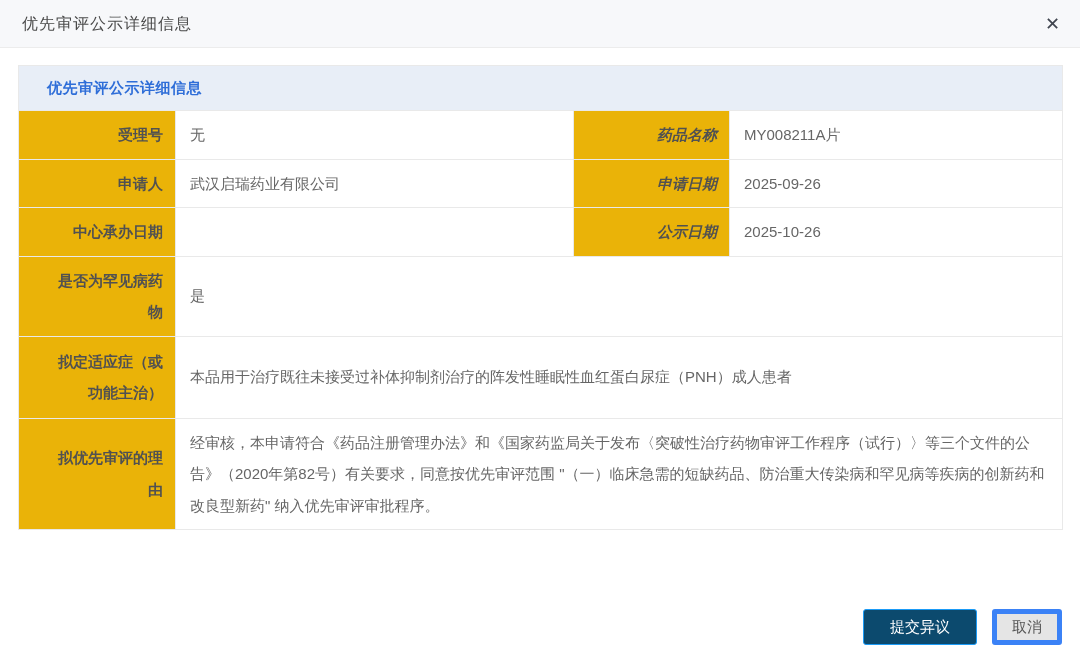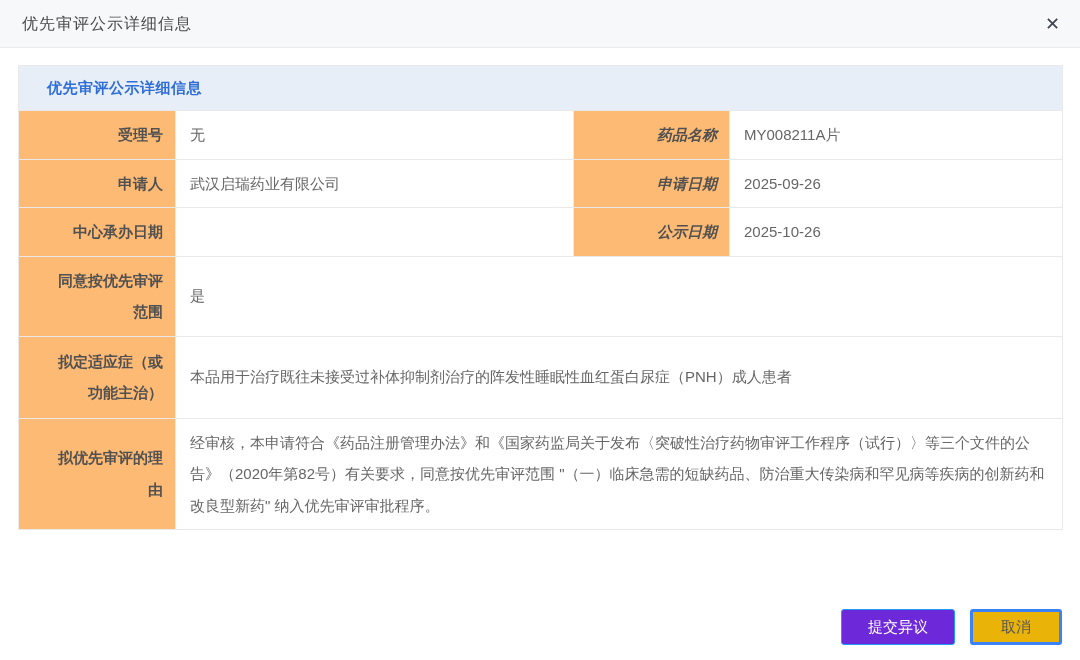--- a/index.html
+++ b/index.html
@@ -54,21 +54,21 @@
     font-weight:bold;
     font-size:16px;
     padding-left:28px;
     letter-spacing:0.5px;
   }
   td.lbl {
     font-weight:bold;
     text-align:right;
     color:#515151;
     padding:8px 12px 8px 32px;
-    background:#fdba74;
+    background:#eab308;
   }
   td.lbl2 { padding-left:12px;font-style:italic; }
   td.val {
     color:#666666;
     padding:8px 14px;
     background:#ffffff;
   }
   tr.r-std  td { height:47px;  }
   tr.r-tall1 td { height:78px; }
   tr.r-tall2 td { height:82px; }
@@ -82,30 +82,30 @@
     gap:15px;
   }
   .btn {
     height:36px;
     font-size:15px;
     border-radius:3px;
     cursor:pointer;
     font-family:inherit;
   }
   .btn-primary {
-    background:#6d28d9;
+    background:#0c4a6e;
     color:#ffffff;
     border:1px solid #1b9bf6;
     padding:0 26px;
   }
   .btn-plain {
-    background:#eab308;
+    background:#e5e5e5;
     color:#555555;
-    border:3px solid #3b82f6;
-    padding:0 28px;
+    border:5px solid #3b82f6;
+    padding:0 15px;
   }
 </style>
 </head>
 <body>
 
 <div class="titlebar">
   <span class="title">优先审评公示详细信息</span>
   <span class="close">✕</span>
 </div>
 
@@ -133,21 +133,21 @@
         <td class="lbl lbl2">申请日期</td>
         <td class="val">2025-09-26</td>
       </tr>
       <tr class="r-std">
         <td class="lbl">中心承办日期</td>
         <td class="val"></td>
         <td class="lbl lbl2">公示日期</td>
         <td class="val">2025-10-26</td>
       </tr>
       <tr class="r-tall1">
-        <td class="lbl">同意按优先审评范围</td>
+        <td class="lbl">是否为罕见病药物</td>
         <td class="val" colspan="3">是</td>
       </tr>
       <tr class="r-tall2">
         <td class="lbl">拟定适应症（或功能主治）</td>
         <td class="val" colspan="3">本品用于治疗既往未接受过补体抑制剂治疗的阵发性睡眠性血红蛋白尿症（PNH）成人患者</td>
       </tr>
       <tr class="r-tall3">
         <td class="lbl">拟优先审评的理由</td>
         <td class="val reason-val" colspan="3">经审核，本申请符合《药品注册管理办法》和《国家药监局关于发布〈突破性治疗药物审评工作程序（试行）〉等三个文件的公告》（2020年第82号）有关要求，同意按优先审评范围 "（一）临床急需的短缺药品、防治重大传染病和罕见病等疾病的创新药和改良型新药" 纳入优先审评审批程序。</td>
       </tr>

